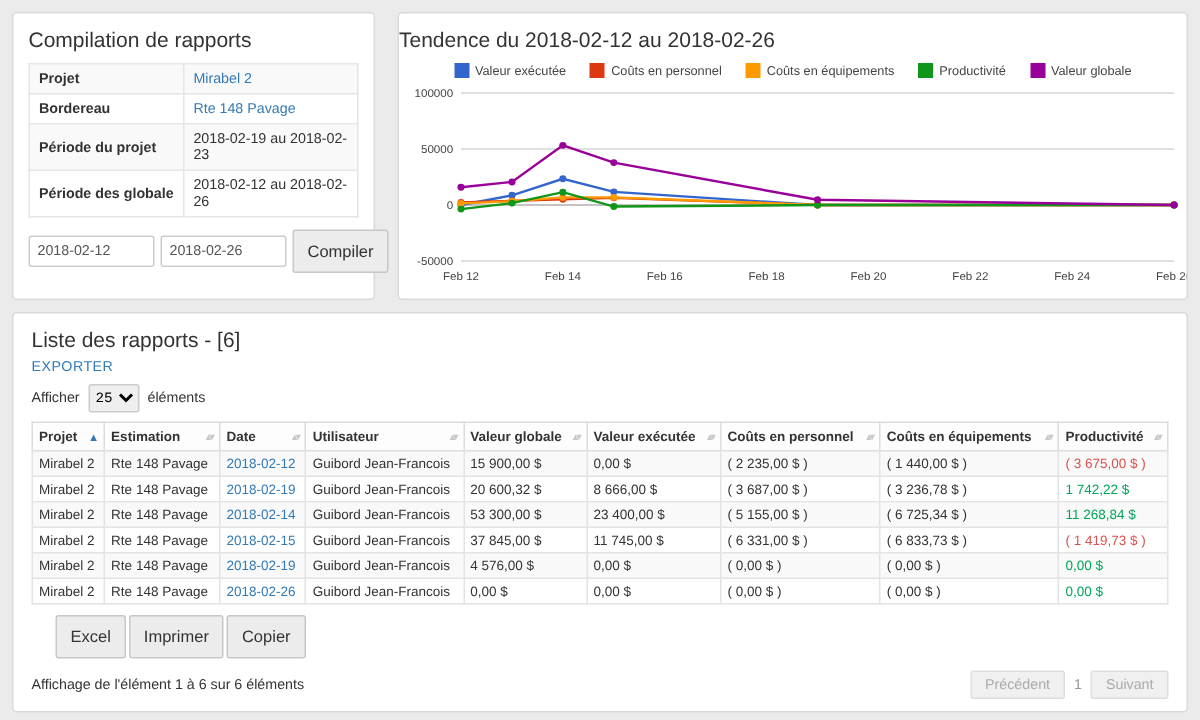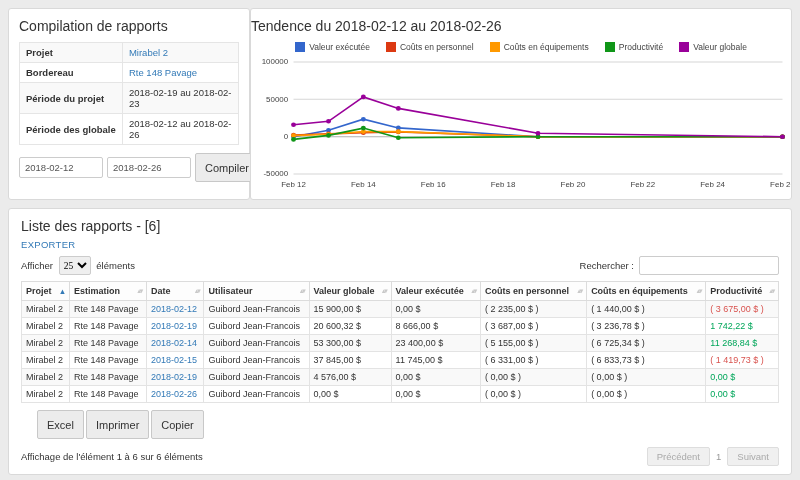--- a/index.html
+++ b/index.html
@@ -5,21 +5,21 @@
   * { box-sizing: border-box; margin: 0; padding: 0; }
   html,body { width: 800px; height: 480px; }
   body {
     background: #ebebeb;
     font-family: "Liberation Sans", sans-serif;
     font-size: 11px;
     color: #333;
     overflow: hidden;
   }
   .wrap { padding: 8px; }
-  .top-row { display: flex; gap: 0; }
+  .top-row { display: flex; gap: 15px; }
   .panel { background: #fff; border: 1px solid #d9d9d9; border-radius: 3px; }
   .left-panel { width: 242px; height: 192px; padding: 9px 10px; }
   .right-panel { flex: 1; height: 192px; padding: 9px 0; }
   .panel-title { font-size: 14px; font-weight: normal; color: #333; }
 
   
   .info-table { width: 100%; border-collapse: collapse; margin-top: 8px; font-size: 9.5px; }
   .info-table td { border: 1px solid #e5e5e5; padding: 4px 6px; }
   .info-table td.lbl { font-weight: bold; width: 47%; }
   .info-table tr:nth-child(odd) { background: #f9f9f9; }
@@ -40,21 +40,21 @@
   
   .legend { display: flex; justify-content: center; gap: 16px; margin-top: 8px; font-size: 8.5px; color: #444; }
   .leg-item { display: inline-flex; align-items: center; white-space: nowrap; }
   .leg-swatch { display: inline-block; width: 10px; height: 10px; margin-right: 4px; }
   #trend-svg { display: block; width: 100%; height: 134px; margin-top: 4px; font-family: inherit; }
 
   
   .bottom-panel { margin-top: 8px; padding: 9px 12px 8px; min-height: 234px; }
   .exporter { display: inline-block; margin-top: 5px; font-size: 9.5px; letter-spacing: .3px; }
   .controls { display: flex; justify-content: space-between; align-items: center; margin-top: 6px; font-size: 9.5px; color: #333; }
-  .controls select { font-size: 9.5px; height: 19px; border: 1px solid #ccc; border-radius: 2px; font-family: Liberation Serif, serif; margin: 0 3px; }
+  .controls select { font-size: 9.5px; height: 19px; border: 1px solid #ccc; border-radius: 2px; font-family: Liberation Mono, monospace; margin: 0 3px; }
   .controls .search-box { display: flex; align-items: center; gap: 5px; }
   .controls input[type="text"] { width: 140px; height: 19px; border: 1px solid #ccc; border-radius: 2px; padding: 2px 4px; font-family: inherit; font-size: 9.5px; }
 
   table.reports { width: 100%; border-collapse: collapse; margin-top: 6px; font-size: 9px; }
   .reports th {
     border: 1px solid #dcdcdc; padding: 4px 4px; text-align: left;
     font-weight: bold; white-space: nowrap; background: #fdfdfd; cursor: pointer;
   }
   .reports td { border: 1px solid #e3e3e3; padding: 3px 4px; white-space: nowrap; }
   .reports tbody tr:nth-child(odd) { background: #f9f9f9; }
@@ -179,24 +179,20 @@
     <a class="link exporter">EXPORTER</a>
 
     <div class="controls">
       <div>
         <span>Afficher</span>
         <select>
           <option>25</option>
         </select>
         <span>éléments</span>
       </div>
-      <div class="search-box">
-        <span>Rechercher :</span>
-        <input type="text" value="" style="">
-      </div>
     </div>
 
     <table class="reports">
       <thead>
           <tr id="reports-header-row">
             <th><span>Projet</span><span class="sort-icon active">▲</span></th>
             <th><span>Estimation</span><span class="sort-icon">▴▾</span></th>
             <th><span>Date</span><span class="sort-icon">▴▾</span></th>
             <th><span>Utilisateur</span><span class="sort-icon">▴▾</span></th>
             <th><span>Valeur globale</span><span class="sort-icon">▴▾</span></th>

